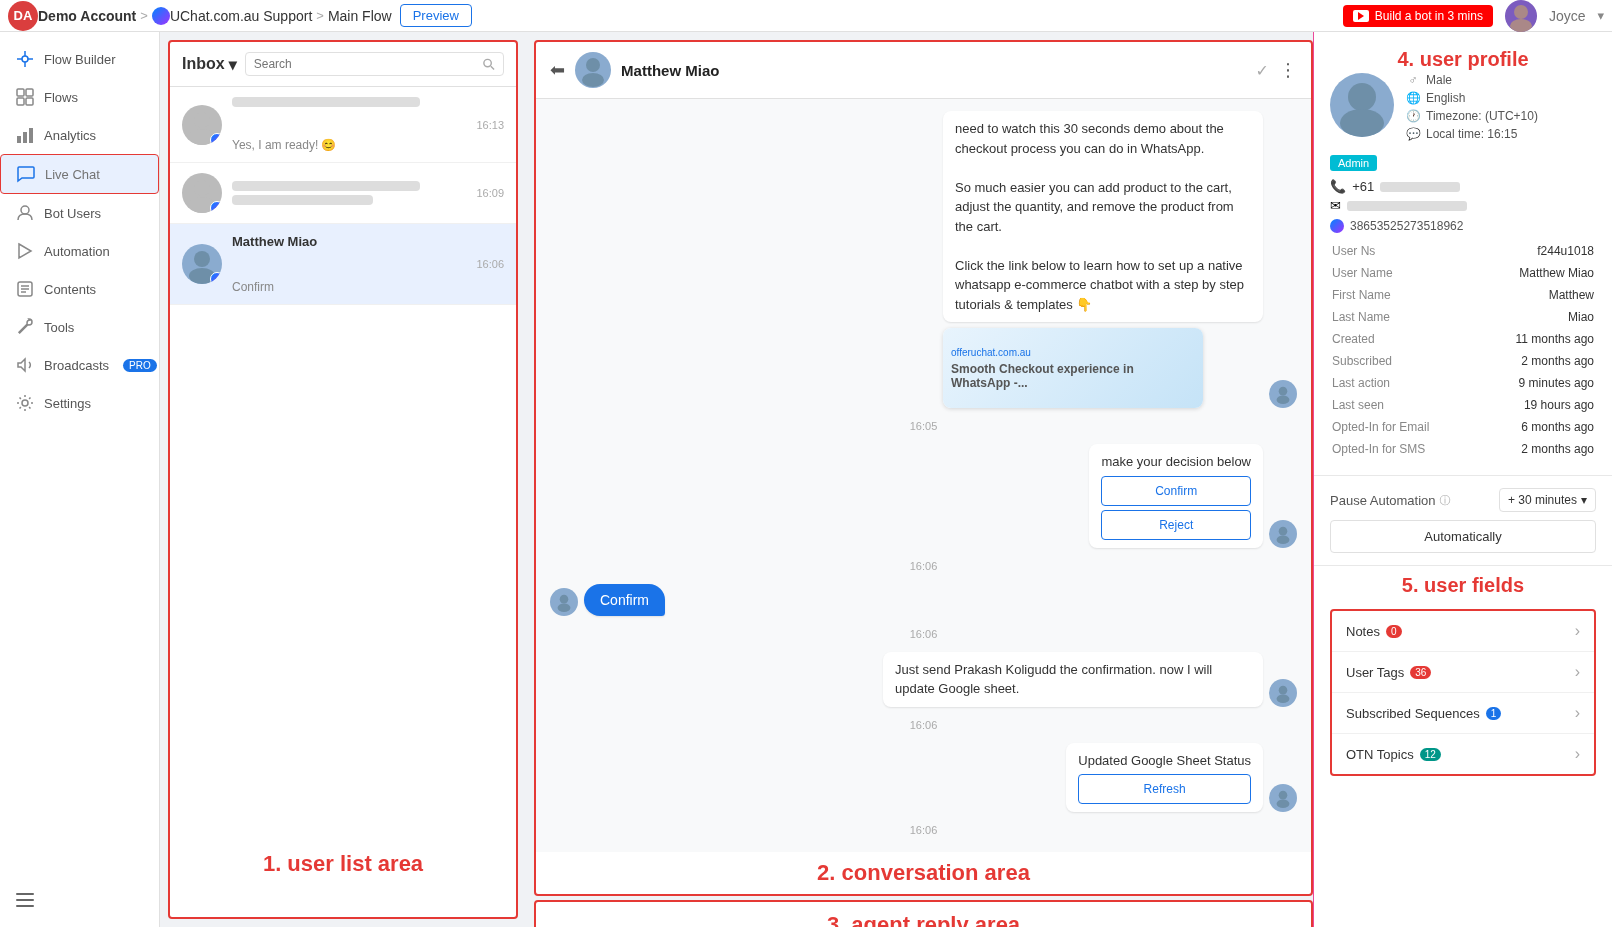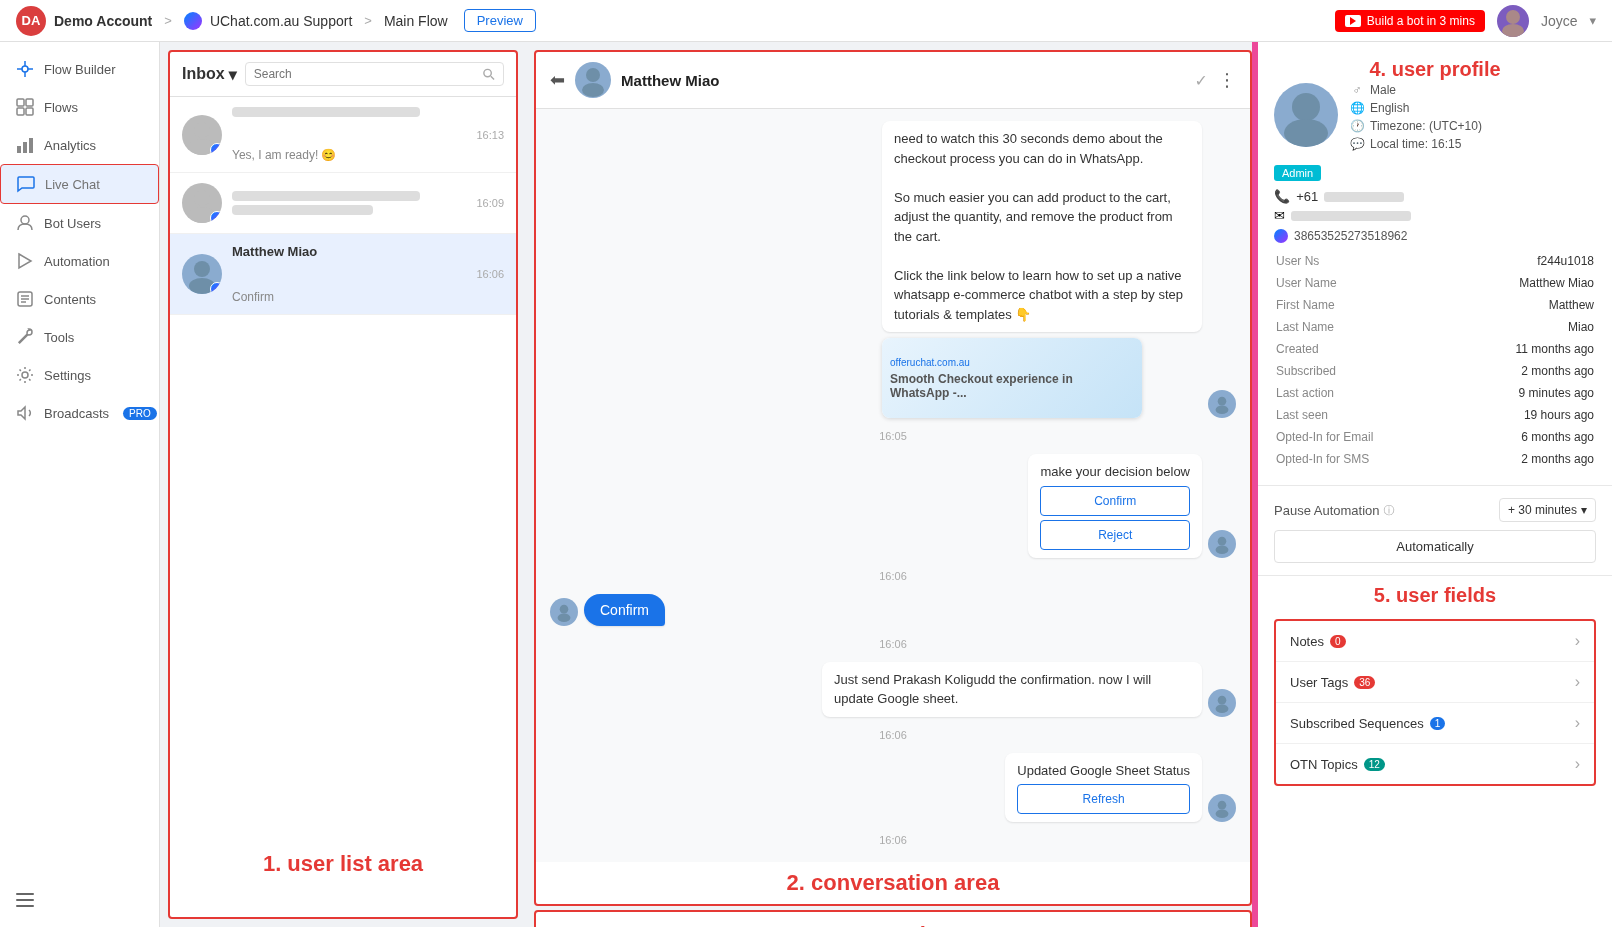--- a/index.html
+++ b/index.html
@@ -1,19 +1,19 @@
 <!DOCTYPE html>
 <html><head>
   <meta charset="utf-8">
   <style>
     * { box-sizing: border-box; margin: 0; padding: 0; }
     body { font-family: -apple-system, BlinkMacSystemFont, 'Segoe UI', sans-serif; font-size: 13px; background: #f0f2f5; display: flex; flex-direction: column; height: 927px; overflow: hidden; }
 
     
-    .topbar { height: 42px; background: #fff; display: flex; align-items: center; padding: 0 16px; border-bottom: 1px solid #e0e0e0; gap: 8px; flex-shrink: 0; }
+    .topbar { height: 32px; background: #fff; display: flex; align-items: center; padding: 0 8px; border-bottom: 1px solid #e0e0e0; flex-shrink: 0; }
     .topbar-logo { width: 30px; height: 30px; border-radius: 50%; background: #da3e3e; display: flex; align-items: center; justify-content: center; color: white; font-weight: bold; font-size: 13px; flex-shrink: 0; }
     .topbar-account { font-weight: 600; font-size: 14px; color: #333; }
     .topbar-sep { color: #aaa; margin: 0 4px; }
     .topbar-messenger-icon { width: 18px; height: 18px; background: linear-gradient(135deg, #0084ff, #a033ff); border-radius: 50%; display: inline-block; flex-shrink: 0; }
     .topbar-support { font-size: 14px; color: #333; }
     .topbar-flow { font-size: 14px; color: #333; }
     .topbar-preview { margin-left: 8px; border: 1.5px solid #1a73e8; color: #1a73e8; background: none; border-radius: 4px; padding: 3px 12px; font-size: 13px; cursor: pointer; }
     .topbar-right { margin-left: auto; display: flex; align-items: center; gap: 12px; }
     .topbar-build { display: flex; align-items: center; gap: 6px; background: #ff0000; color: white; border-radius: 4px; padding: 4px 10px; font-size: 12px; }
     .topbar-build-yt { width: 16px; height: 12px; background: white; border-radius: 2px; position: relative; display: flex; align-items: center; justify-content: center; }
@@ -78,21 +78,21 @@
     .msg-card { background: #fff; border-radius: 8px; box-shadow: 0 1px 4px rgba(0,0,0,0.15); max-width: 260px; overflow: hidden; }
     .msg-card-img { width: 100%; height: 80px; background: linear-gradient(135deg, #e8f4fd, #c5e3f7); display: flex; align-items: center; justify-content: center; font-size: 11px; color: #555; padding: 8px; }
     .btn-group { display: flex; flex-direction: column; gap: 4px; margin-top: 4px; }
     .msg-btn { background: #fff; border: 1px solid #1a73e8; color: #1a73e8; border-radius: 4px; padding: 5px 10px; font-size: 12px; text-align: center; cursor: pointer; }
     .msg-text-block { background: #fff; border-radius: 8px; padding: 8px 12px; max-width: 380px; box-shadow: 0 1px 2px rgba(0,0,0,0.1); font-size: 13px; color: #333; line-height: 1.5; }
 
     
     .reply-area { border-top: 2px solid #e53935; padding: 8px 12px; background: #fff; }
 
     
-    .right-panel { width: 360px; background: #fff; border-left: 6px solid #ec4899; display: flex; flex-direction: column; overflow-y: auto; flex-shrink: 0; }
+    .right-panel { width: 299px; background: #fff; border-left: 1px solid #ec4899; display: flex; flex-direction: column; overflow-y: auto; flex-shrink: 0; }
     .profile-section { padding: 14px 16px; border-bottom: 1px solid #e8e8e8; }
     .profile-header { display: flex; gap: 12px; align-items: flex-start; margin-bottom: 10px; }
     .profile-big-avatar { width: 64px; height: 64px; border-radius: 50%; background: #7c9cbf; overflow: hidden; flex-shrink: 0; }
     .profile-details { flex: 1; font-size: 12px; color: #555; }
     .profile-detail-row { display: flex; align-items: center; gap: 6px; margin-bottom: 4px; }
     .detail-icon { width: 14px; text-align: center; color: #888; font-size: 12px; }
     .admin-badge { background: #00bcd4; color: white; font-size: 11px; padding: 2px 8px; border-radius: 3px; display: inline-block; margin-bottom: 8px; }
     .profile-phone { font-size: 13px; color: #333; display: flex; align-items: center; gap: 6px; margin-bottom: 4px; }
     .blurred-value { display: inline-block; background: #ddd; height: 10px; border-radius: 3px; vertical-align: middle; }
     .messenger-id { display: flex; align-items: center; gap: 6px; font-size: 12px; color: #555; margin-bottom: 6px; }
@@ -221,35 +221,35 @@
       <div class="sidebar-icon">
         <svg width="18" height="18" viewBox="0 0 18 18">
             <path d="M14 2a3 3 0 00-3 3c0 .4.1.8.2 1.1L3 14.3l.7.7 8.2-8.2c.3.1.7.2 1.1.2a3 3 0 000-6z" fill="none" stroke="#888" stroke-width="1.5"></path>
           </svg>
       </div>
       <span>Tools</span>
     </div>
     <div class="sidebar-item">
       <div class="sidebar-icon">
         <svg width="18" height="18" viewBox="0 0 18 18">
+            <path d="M2 7h3l4-4v12l-4-4H2V7z" fill="none" stroke="#888" stroke-width="1.5"></path>
+            <path d="M13 6a4 4 0 010 6" fill="none" stroke="#888" stroke-width="1.5"></path>
+          </svg>
+      </div>
+      <span>Broadcasts</span>
+      <span class="sidebar-badge">PRO</span>
+    </div>
+    <div class="sidebar-item">
+      <div class="sidebar-icon">
+        <svg width="18" height="18" viewBox="0 0 18 18">
             <circle cx="9" cy="9" r="3" fill="none" stroke="#888" stroke-width="1.5"></circle>
             <path d="M9 1v2M9 15v2M1 9h2M15 9h2M3.5 3.5l1.4 1.4M13.1 13.1l1.4 1.4M3.5 14.5l1.4-1.4M13.1 4.9l1.4-1.4" stroke="#888" stroke-width="1.5"></path>
           </svg>
       </div>
       <span>Settings</span>
-    </div>
-    <div class="sidebar-item">
-      <div class="sidebar-icon">
-        <svg width="18" height="18" viewBox="0 0 18 18">
-            <path d="M2 7h3l4-4v12l-4-4H2V7z" fill="none" stroke="#888" stroke-width="1.5"></path>
-            <path d="M13 6a4 4 0 010 6" fill="none" stroke="#888" stroke-width="1.5"></path>
-          </svg>
-      </div>
-      <span>Broadcasts</span>
-      <span class="sidebar-badge">PRO</span>
     </div>
     <div class="sidebar-bottom">
       <div class="hamburger-icon">
         <span></span>
           <span></span>
           <span></span>
       </div>
     </div>
   </div>
 

